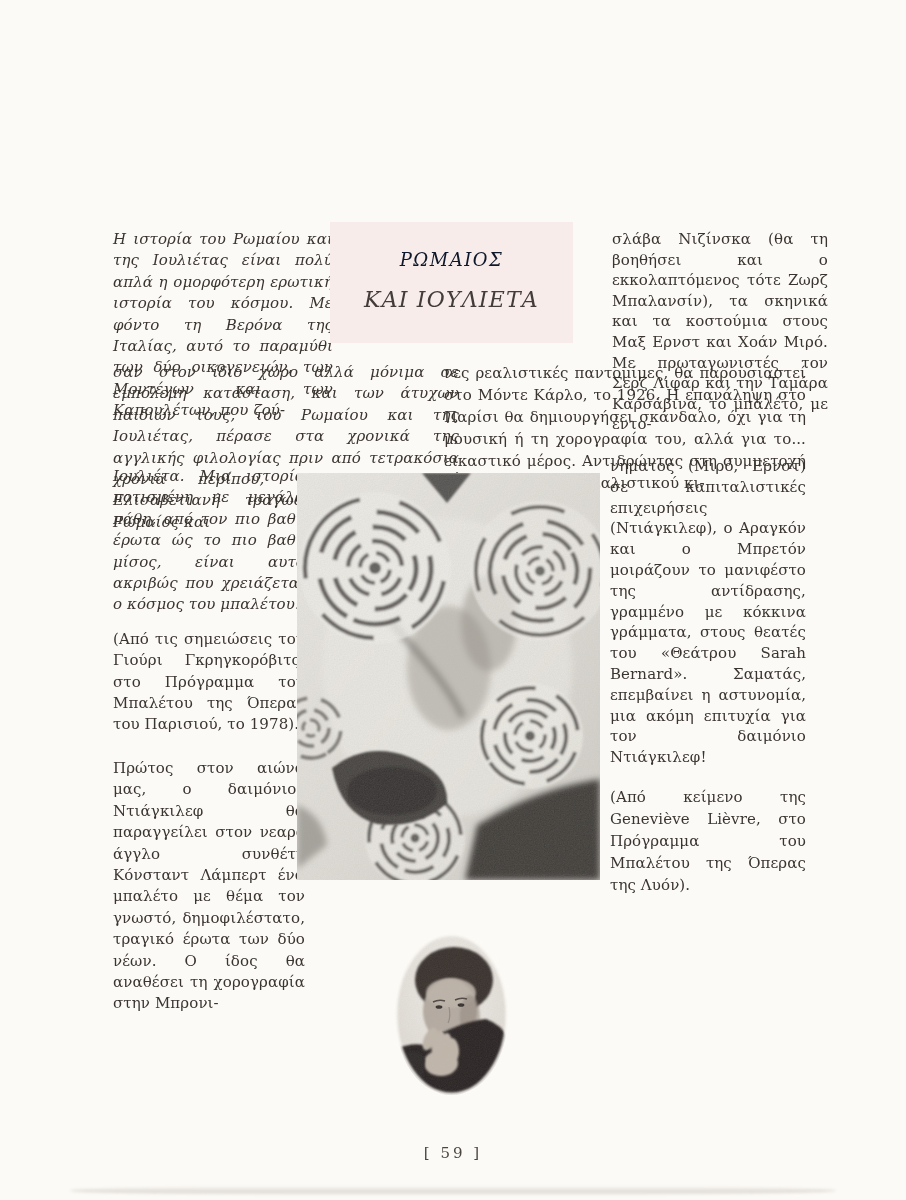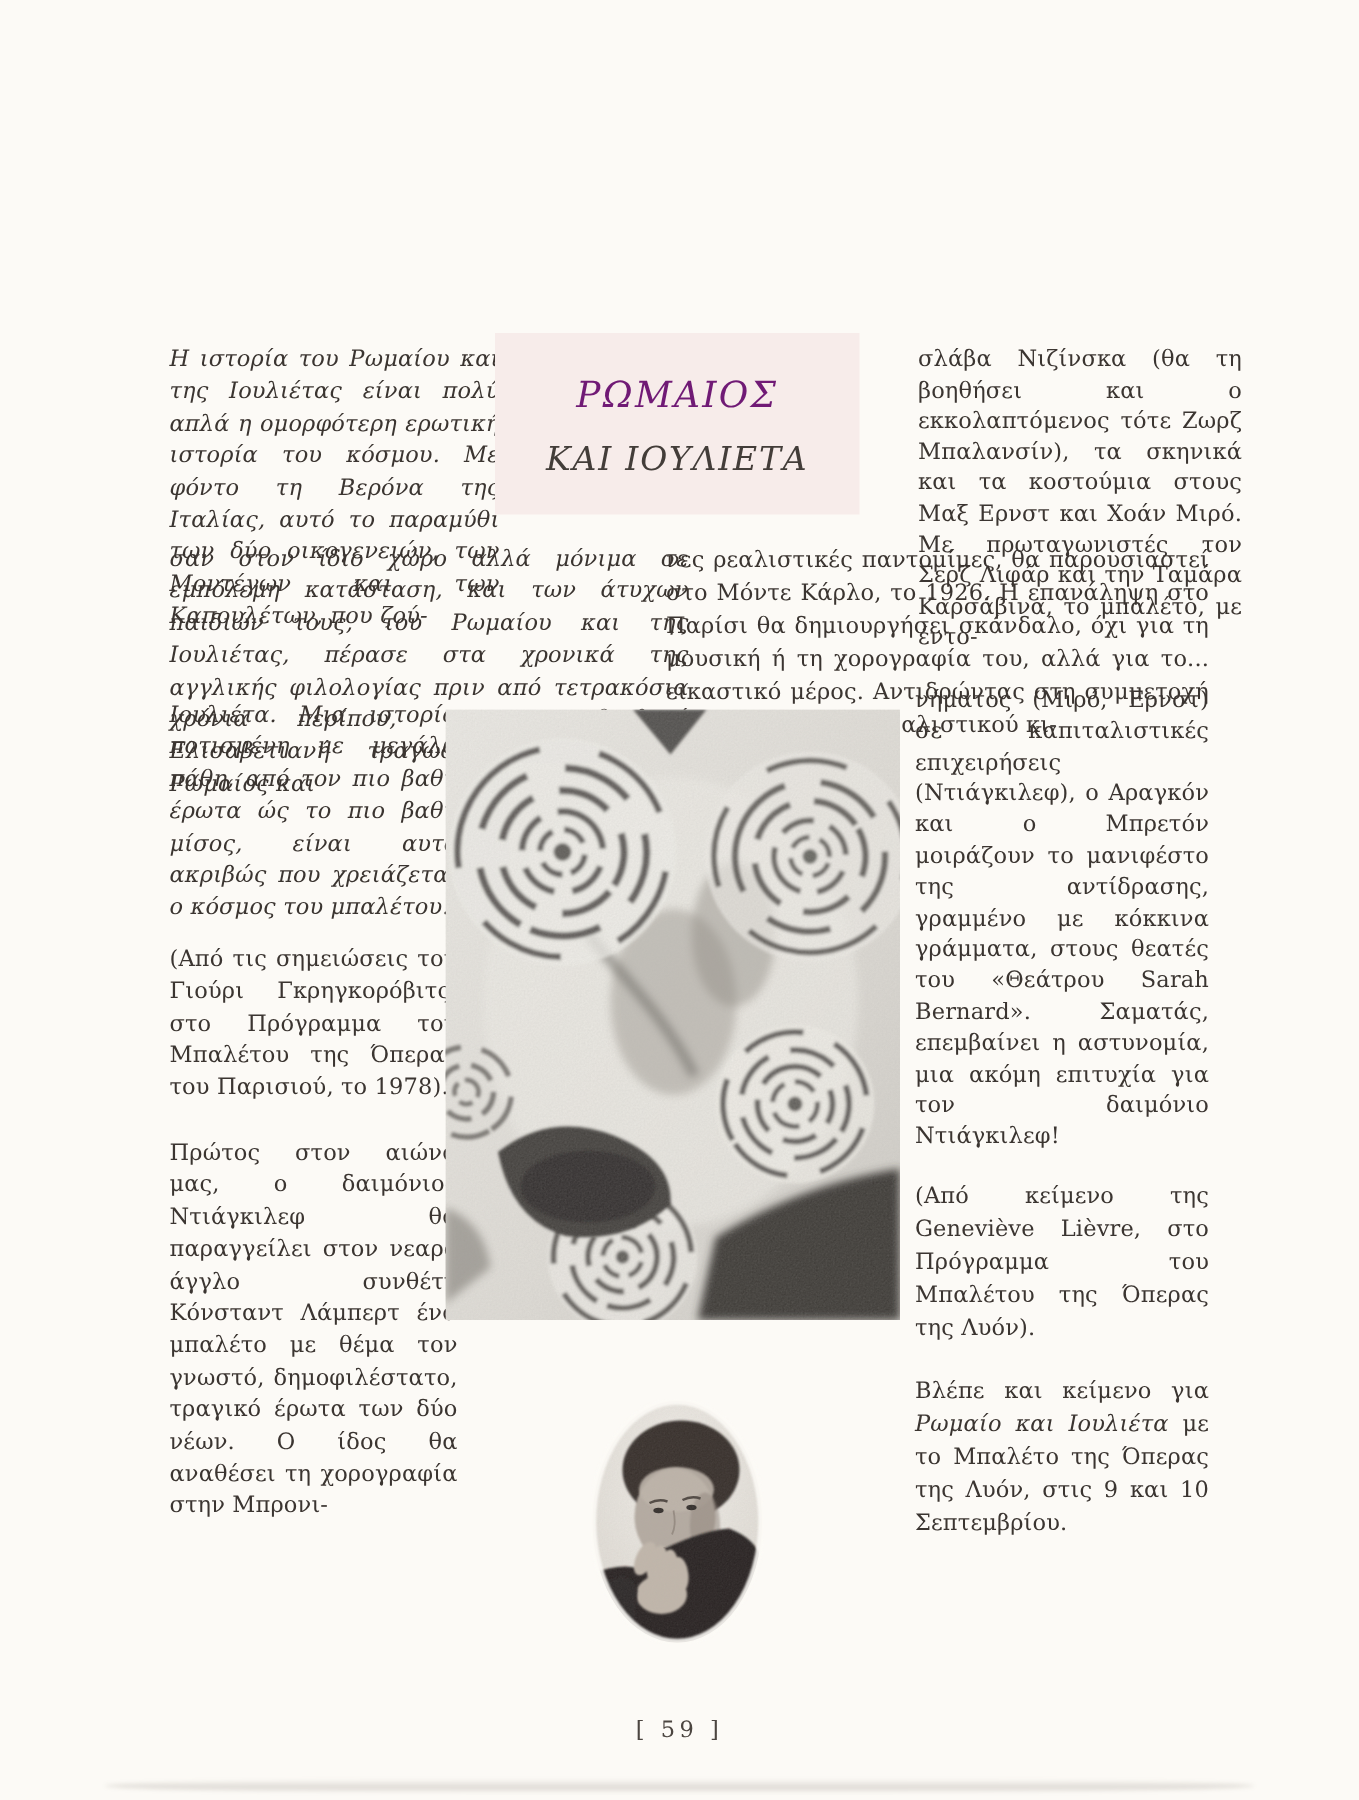--- a/index.html
+++ b/index.html
@@ -11,21 +11,21 @@
   .txt{
     position:absolute;text-align:justify;
     font-size:15px;line-height:21.4px;color:#3b3531;
     letter-spacing:0.1px;
   }
   .ital{font-style:italic;}
   .titlebox{
     position:absolute;left:330px;top:222px;width:243px;height:121px;
     text-align:center;font-style:italic;
   }
-  .titlebox .tl1{margin-top:27px;font-size:24px;letter-spacing:1.5px;color:#701a75;}
+  .titlebox .tl1{margin-top:27px;font-size:18px;letter-spacing:1.5px;color:#0f172a;}
   .titlebox .tl2{margin-top:17px;font-size:22px;letter-spacing:1.2px;color:#433d39;}
   .photo{position:absolute;}
   .photo svg{display:block;width:100%;height:100%;}
   .pagenum{
     position:absolute;left:0;top:1144px;width:906px;
     text-align:center;font-size:15px;letter-spacing:3px;color:#4c4641;
   }
   .scanshadow{
     position:absolute;left:70px;right:70px;top:1186px;height:9px;
     background:linear-gradient(to bottom, rgba(0,0,0,0), rgba(104,95,84,0.20) 65%, rgba(104,95,84,0.04));
@@ -54,21 +54,20 @@
     <div class="tl2">ΚΑΙ ΙΟΥΛΙΕΤΑ</div>
   </div>
 
   <div class="txt" style="left:612px;top:229px;width:216px;line-height:20.6px;">σλάβα Νιζίνσκα (θα τη βοηθήσει και ο εκκολαπτόμενος τότε Ζωρζ Μπαλανσίν), τα σκηνικά και τα κοστούμια στους Μαξ Ερνστ και Χοάν Μιρό. Με πρωταγωνιστές τον Σερζ Λιφάρ και την Ταμάρα Καρσάβινα, το μπαλέτο, με έντο-</div>
 
   <div class="txt" style="left:444px;top:362px;width:362px;line-height:22px;">νες ρεαλιστικές παντομίμες, θα παρουσιαστεί στο Μόντε Κάρλο, το 1926. Η επανάληψη στο Παρίσι θα δημιουργήσει σκάνδαλο, όχι για τη μουσική ή τη χορογραφία του, αλλά για το... εικαστικό μέρος. Αντιδρώντας στη συμμετοχή στελεχών του σουρεαλιστικού κι-</div>
 
   <div style="position:absolute;left:610px;top:456px;width:196px;">
     <div class="txt" style="position:static;line-height:20.8px;">νήματος (Μιρό, Ερνστ) σε καπιταλιστικές επιχειρήσεις (Ντιάγκιλεφ), ο Αραγκόν και ο Μπρετόν μοιράζουν το μανιφέστο της αντίδρασης, γραμμένο με κόκκινα γράμματα, στους θεατές του «Θεάτρου Sarah Bernard». Σαματάς, επεμβαίνει η αστυνομία, μια ακόμη επιτυχία για τον δαιμόνιο Ντιάγκιλεφ!</div>
     <div class="txt para-gap" style="position:static;line-height:22px;margin-top:18px;">(Από κείμενο της Geneviève Lièvre, στο Πρόγραμμα του Μπαλέτου της Όπερας της Λυόν).</div>
-    <div class="txt para-gap" style="position:static;line-height:22px;margin-top:20px;"><span>Βλέπε και κείμενο για </span><span class="ital">Ρωμαίο και Ιουλιέτα</span><span> με το Μπαλέτο της Όπερας της Λυόν, στις 9 και 10 Σεπτεμβρίου.</span></div>
   </div>
 
   <div class="photo" style="left:297px;top:473px;width:303px;height:407px;">
     <svg viewBox="0 0 303 407" preserveAspectRatio="none" aria-hidden="true">
       <defs>
         <linearGradient id="rbg" x1="0" y1="0" x2="1" y2="1">
           <stop offset="0" stop-color="#efede8"></stop>
           <stop offset="0.55" stop-color="#e2dfd9"></stop>
           <stop offset="1" stop-color="#d0cdc7"></stop>
         </linearGradient>

